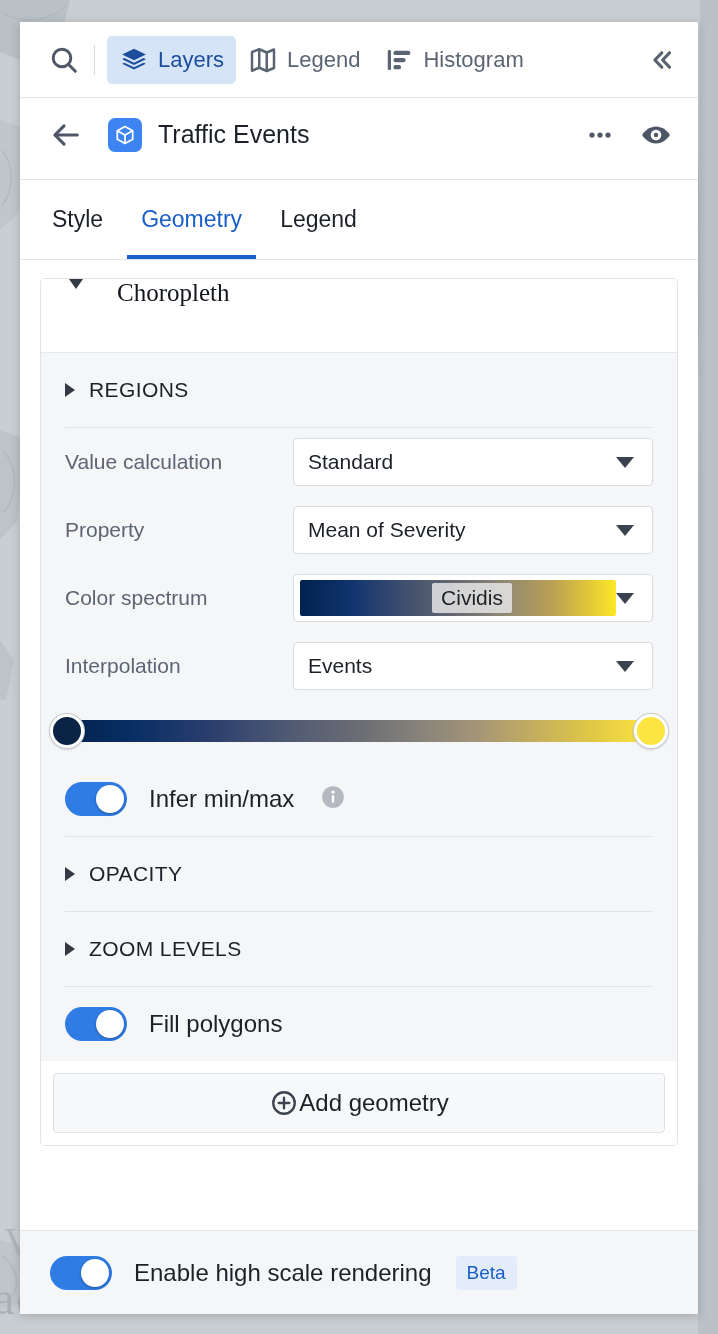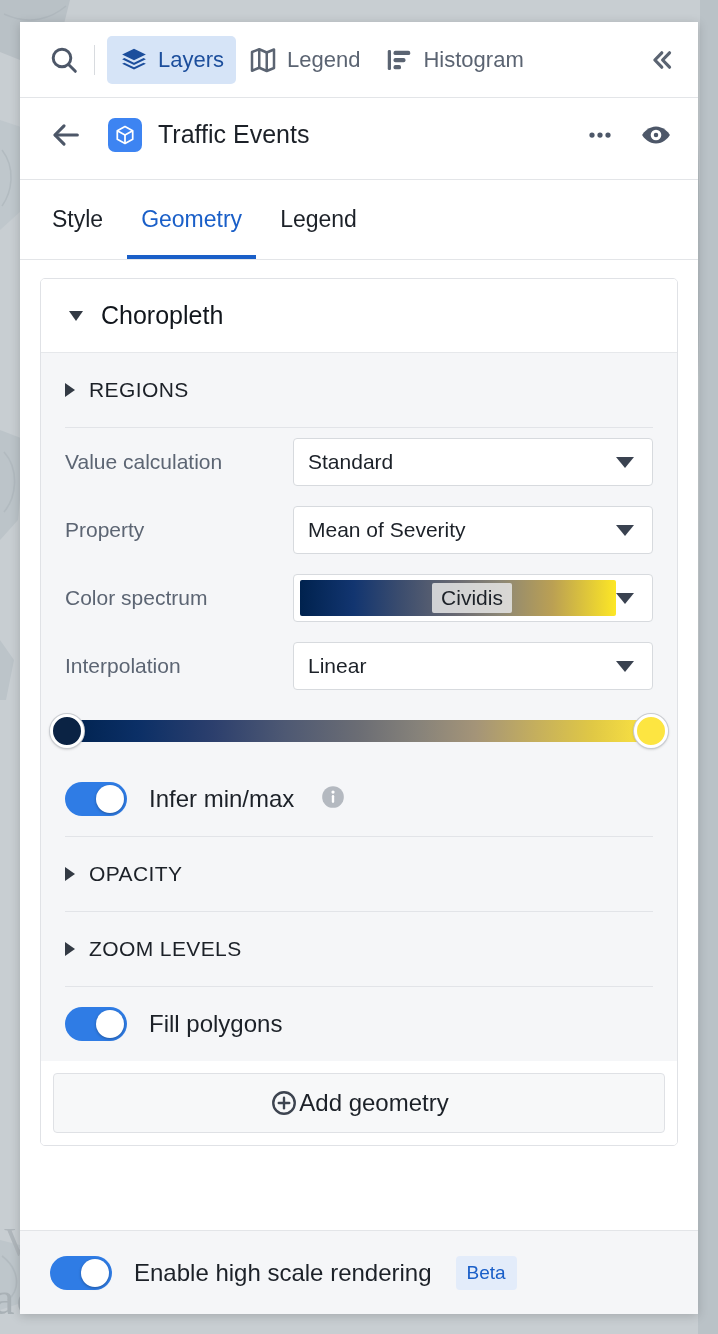--- a/index.html
+++ b/index.html
@@ -124,25 +124,26 @@
 
   
   #geometry-card {
     border: 1px solid #e0e2e6;
     border-radius: 5px;
     background: #fff;
     overflow: hidden;
   }
   #choropleth-header {
     height: 74px;
-    display: flex; align-items: center;
-    padding-left: 28px; gap: 18px;
+    display: flex; align-items: flex-start;
+    padding-left: 28px; gap: 34px;
     background: #fff;
     cursor: pointer;
     border-bottom: 1px solid #e6e8eb;
+    font-family: Liberation Serif, serif;
   }
   #choropleth-header .caret { color: #11161c; }
   #choropleth-title { font-size: 25px; color: #11161c; }
 
   #choropleth-body { background: #f5f6f8; padding: 0 24px; }
 
   .section-row {
     height: 74px;
     display: flex; align-items: center; gap: 14px;
     cursor: pointer;
@@ -437,21 +438,21 @@
             <div class="spectrum-swatch">
               <span class="spectrum-name">Cividis</span>
             </div>
             <span class="sel-caret"></span>
           </div>
         </div>
 
         <div class="form-row">
           <div class="form-label">Interpolation</div>
           <div class="control">
-            <span class="val">Linear</span>
+            <span class="val">Events</span>
             <span class="sel-caret"></span>
           </div>
         </div>
 
         <div id="gradient-slider-row">
           <div id="gradient-slider">
             <div class="slider-handle" id="handle-min"></div>
             <div class="slider-handle" id="handle-max"></div>
           </div>
         </div>

